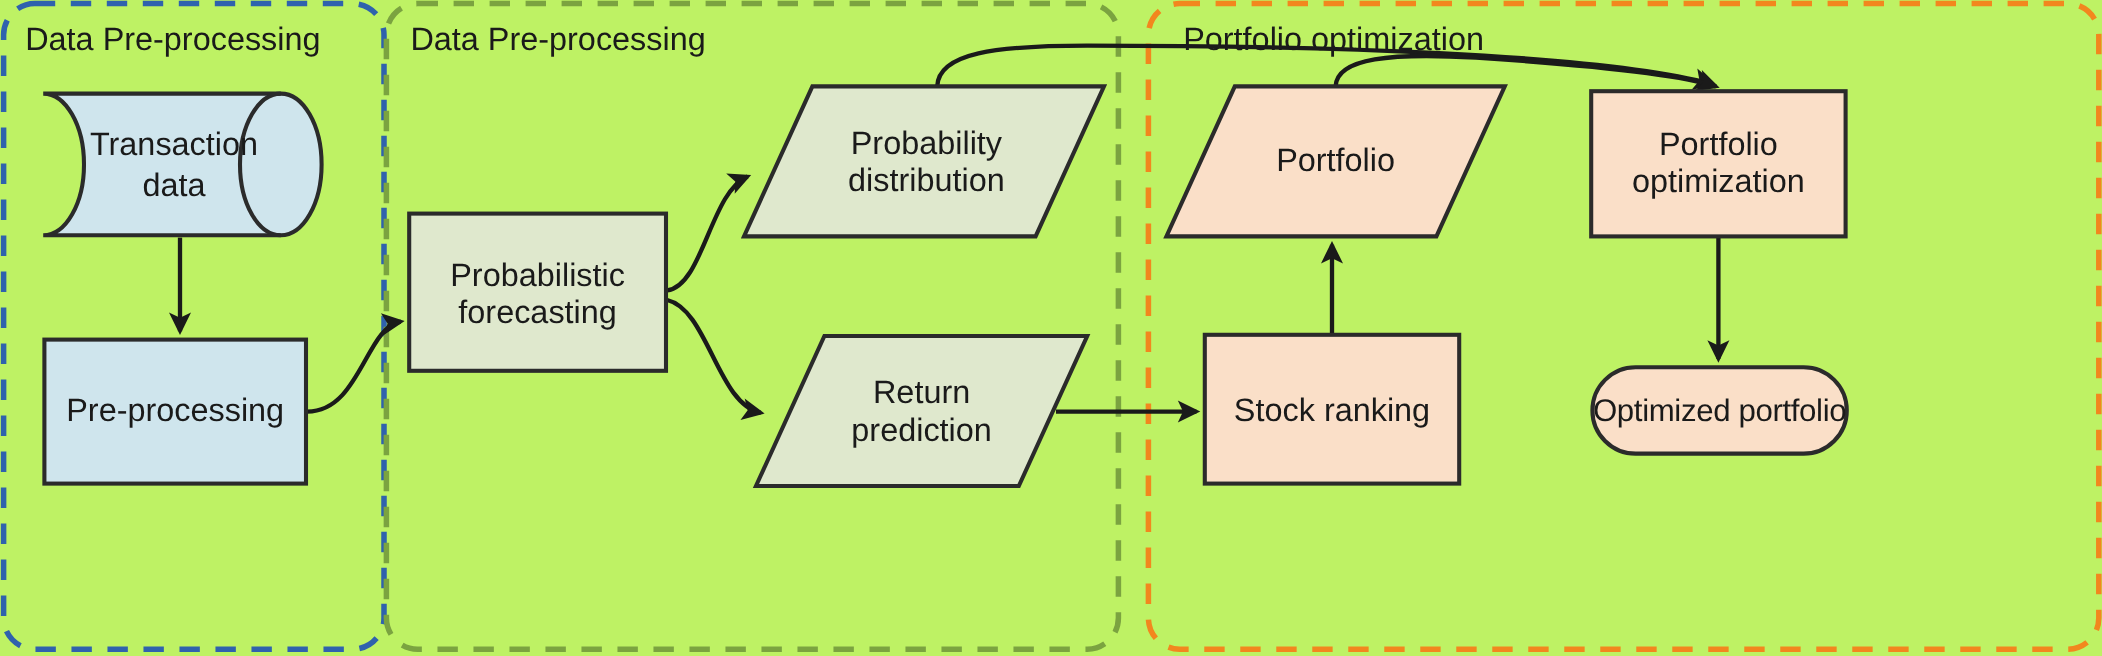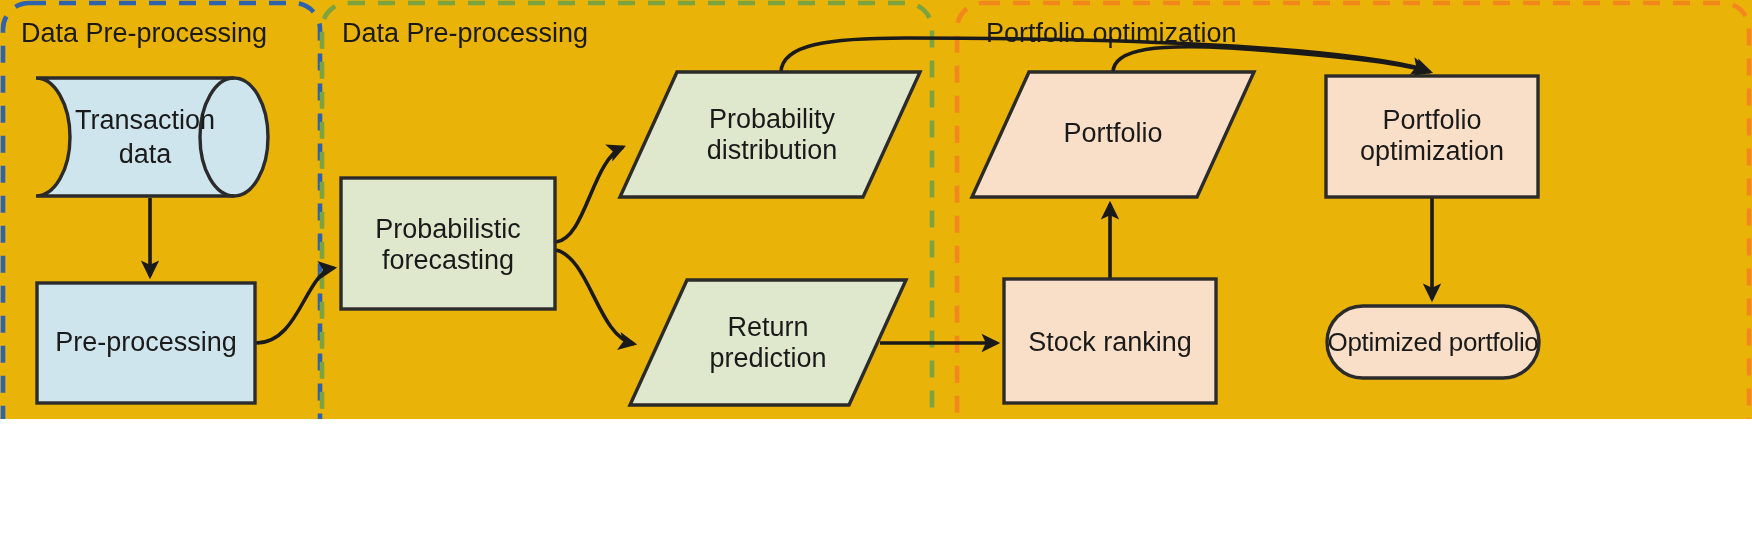--- a/index.html
+++ b/index.html
@@ -6,22 +6,22 @@
     margin: 0;
     padding: 0;
     background: #ffffff;
   }
   body {
     font-family: "Liberation Sans", sans-serif;
   }
   #canvas {
     position: relative;
     width: 1752px;
-    height: 419px;
-    background: #eab308;
+    height: 547px;
+    background: #bef264;
     overflow: hidden;
   }
   #canvas svg {
     position: absolute;
     left: 0;
     top: 0;
     width: 1752px;
     height: 547px;
   }
   .grp-label {

